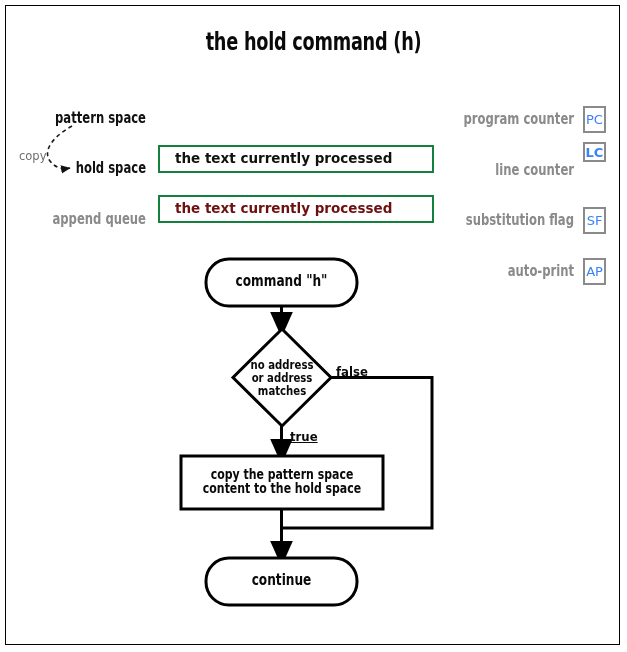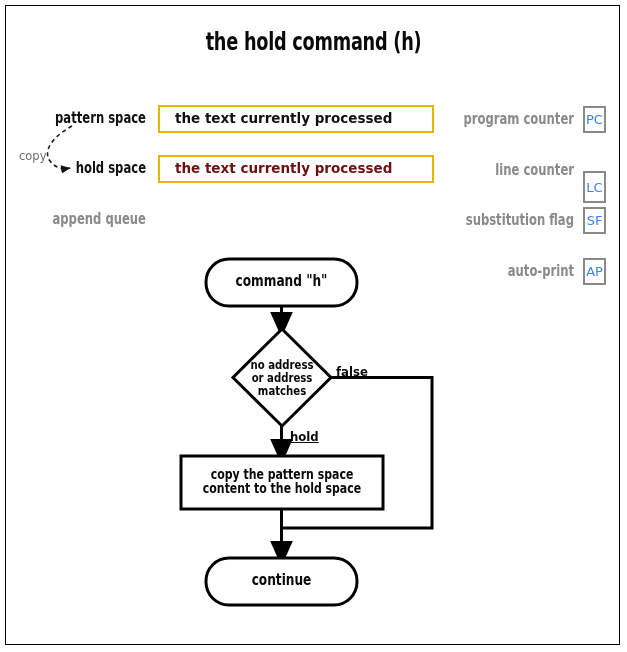--- a/index.html
+++ b/index.html
@@ -65,21 +65,21 @@
     align-items:center;
     background:#ffffff;
   }
   .bigbox .txt{
     font-family:"DejaVu Sans","Liberation Sans",sans-serif;
     font-size:13.5px;
     line-height:1;
     white-space:nowrap;
     padding-left:15px;
   }
-  .box-strong{border:2px solid #eab308;}
+  .box-strong{border:2px solid #15803d;margin-top:40px;}
   .box-light{border:1px solid #9a9a9a;}
   .t-black{color:#111111;font-weight:bold;}
   .t-red{color:#6e1010;font-weight:bold;}
   .t-gray{color:#8e8e8e;font-weight:normal;}
 
   .regbox{
     box-sizing:border-box;
     border:2px solid #8a8a8a;
     background:#ffffff;
     display:flex;align-items:center;justify-content:center;
@@ -139,21 +139,21 @@
   </div>
 
   <div class="abs lbl-left lbl-gray" style="left:0px;top:206px;width:140px;">append queue</div>
 
   <div class="abs lbl-right" style="left:420px;top:106px;width:148px;">program counter</div>
   <div class="abs regbox" style="left:577px;top:100px;width:23px;height:27px;">
     <span>PC</span>
   </div>
 
   <div class="abs lbl-right" style="left:420px;top:157px;width:148px;">line counter</div>
-  <div class="abs regbox" style="left:577px;top:165px;width:23px;height:32px;">
+  <div class="abs regbox" style="left:577px;top:136px;width:23px;height:20px;font-weight:bold;">
     <span>LC</span>
   </div>
 
   <div class="abs lbl-right" style="left:420px;top:207px;width:148px;">substitution flag</div>
   <div class="abs regbox" style="left:577px;top:201px;width:23px;height:27px;">
     <span>SF</span>
   </div>
 
   <div class="abs lbl-right" style="left:420px;top:258px;width:148px;">auto-print</div>
   <div class="abs regbox" style="left:577px;top:252px;width:23px;height:27px;text-align:center;">
@@ -194,21 +194,21 @@
 
   <div class="abs node-text" style="left:200px;top:268px;width:151px;font-size:15px;">command "h"</div>
 
   <div class="abs node-text" style="left:226px;top:353px;width:100px;font-size:12.5px;">
     <div>no address</div>
     <div>or address</div>
     <div>matches</div>
   </div>
 
   <div class="abs edge-label" style="left:330px;top:359px;">false</div>
-  <div class="abs edge-label" style="left:284px;top:424px;">hold</div>
+  <div class="abs edge-label" style="left:284px;top:424px;">true</div>
 
   <div class="abs node-text" style="left:175px;top:462px;width:202px;font-size:13.5px;">
     <div>copy the pattern space</div>
     <div>content to the hold space</div>
   </div>
 
   <div class="abs node-text" style="left:200px;top:567px;width:151px;font-size:15px;">continue</div>
 
 </div>
 

